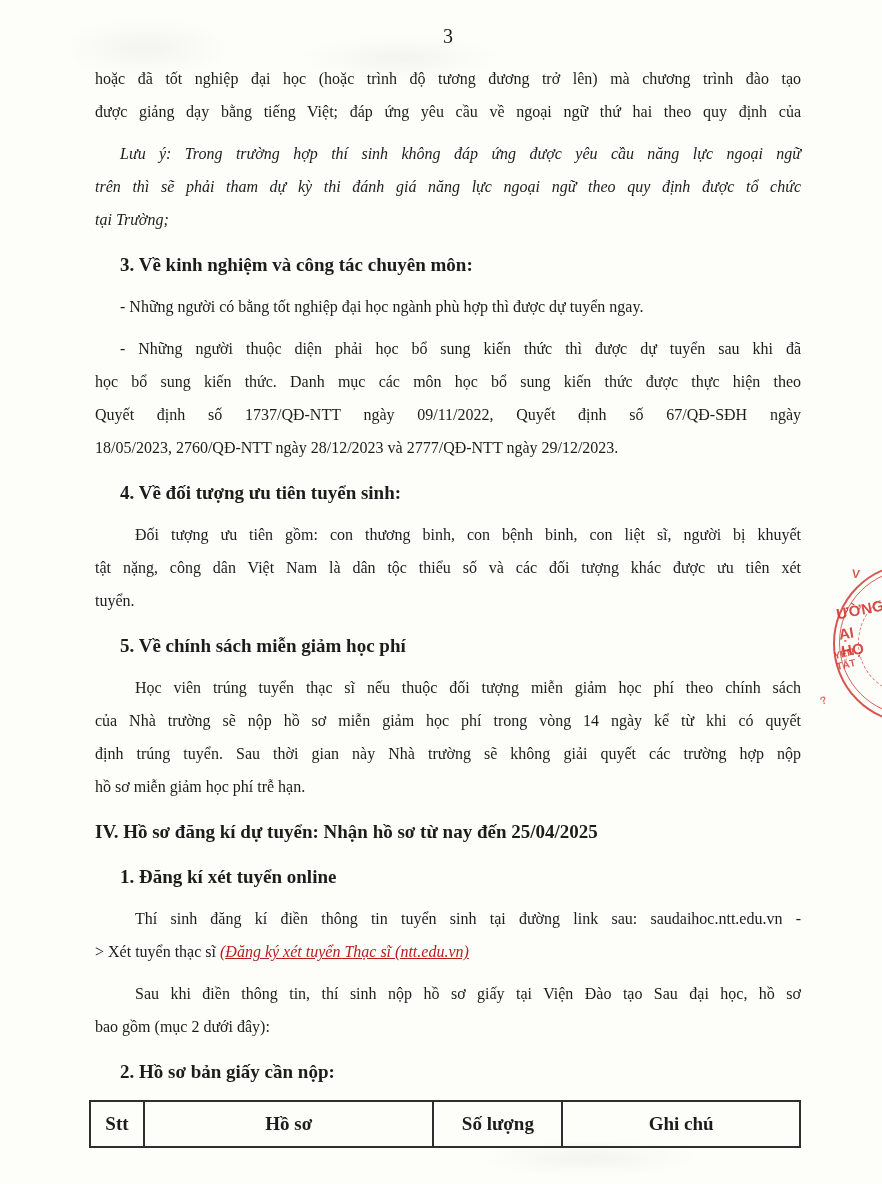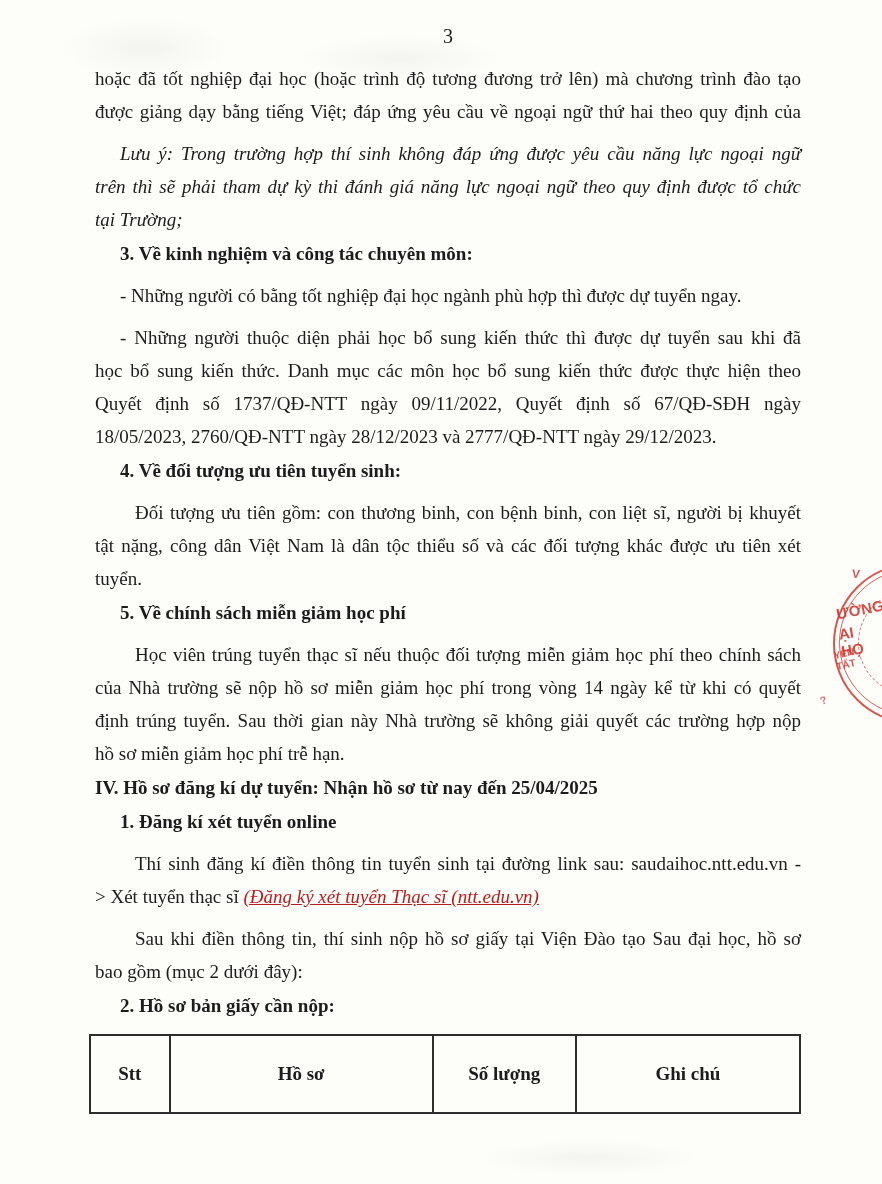--- a/index.html
+++ b/index.html
@@ -10,34 +10,34 @@
     font-family:"Liberation Serif","DejaVu Serif",serif;
     color:#1c1c1c;
     overflow:hidden;
     margin:0 auto;
   }
   .smudge{position:absolute;border-radius:50%;pointer-events:none;
     background:radial-gradient(closest-side, rgba(120,120,118,0.07), rgba(120,120,118,0));}
   .content{position:absolute;left:95px;top:20px;width:706px;}
   .pagenum{text-align:center;font-size:20px;line-height:33px;}
   .block{margin-top:9px;}
-  .ln{font-size:19px;line-height:33px;text-align:justify;text-align-last:justify;}
+  .ln{font-size:16px;line-height:33px;text-align:justify;text-align-last:justify;}
   .ln.last{text-align-last:left;}
   .ind25{text-indent:25px;}
   .ind40{text-indent:40px;}
   .italic{font-style:italic;}
-  .heading{font-size:19px;font-weight:bold;line-height:33px;margin-top:1px;}
+  .heading{font-size:19px;font-weight:bold;line-height:33px;margin-top:12px;}
   .ind-h{padding-left:25px;}
   .doc-link{font-style:italic;text-decoration:underline;color:#b91c1c;cursor:pointer;}
   table.docs{border-collapse:collapse;margin-top:12px;margin-left:-6px;table-layout:fixed;}
   table.docs th{
     border:2px solid #2e2e2e;
     height:44px;
     font-size:19px;font-weight:bold;text-align:center;vertical-align:middle;
-    padding:16px;
+    padding:0;
   }
   .col-stt{width:52px;}
   .col-hoso{width:288px;border-radius:7px;}
   .col-soluong{width:127px;}
   .col-ghichu{width:236px;}
   
   .stamp{position:absolute;pointer-events:none;}
   .stamp-ring{position:absolute;border-radius:50%;border-style:solid;border-color:#cf3a33;}
   .stamp-outer{left:833px;top:563px;width:157px;height:157px;border-width:2.5px;opacity:.85;}
   .stamp-inner{left:839px;top:569px;width:145px;height:145px;border-width:1.5px;opacity:.8;}

